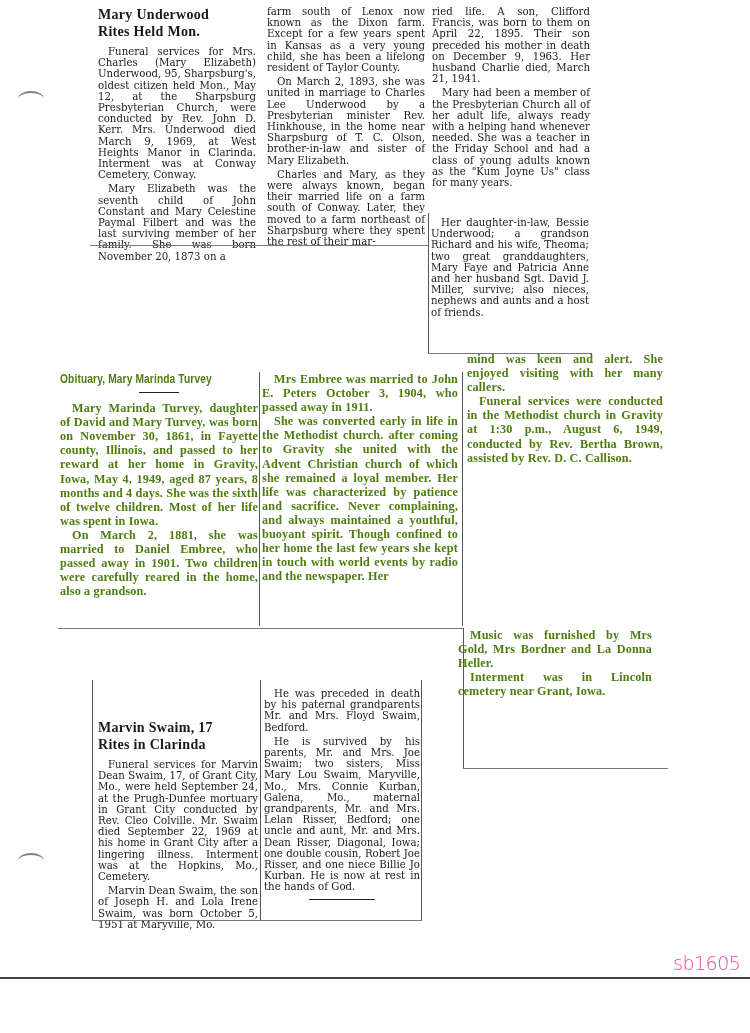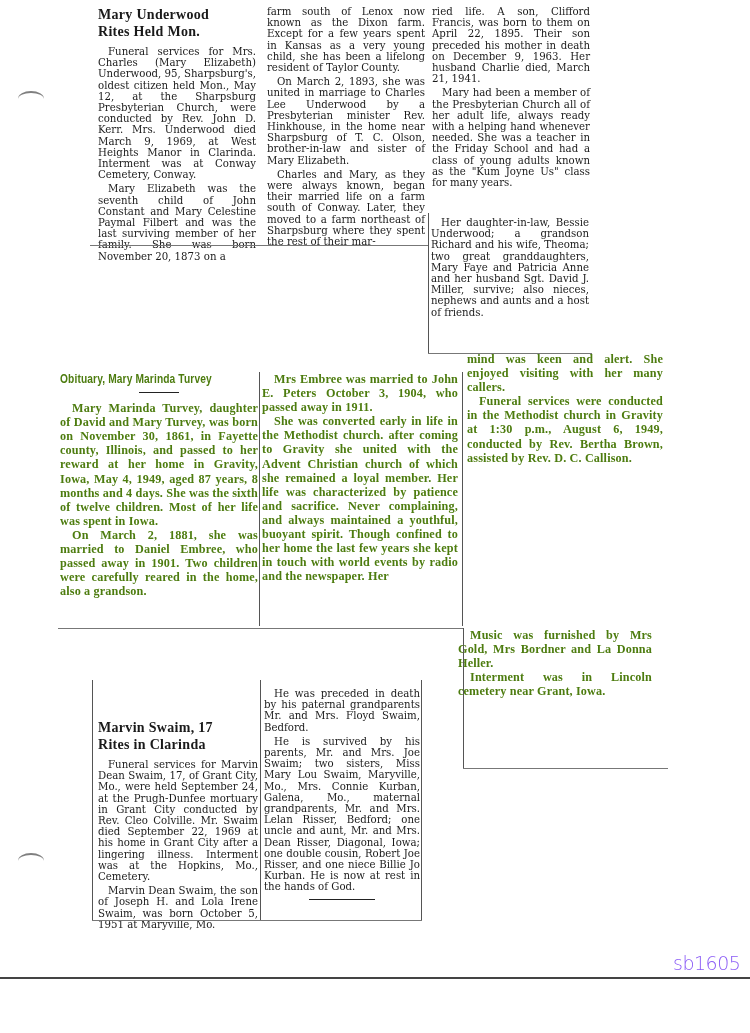--- a/index.html
+++ b/index.html
@@ -8,21 +8,21 @@
   .col p { margin:0 0 3px 0; text-indent:10px; }
   .col p.noind { text-indent:0; }
   .head1 { font-family:"Liberation Serif", serif; font-weight:bold; font-size:14px; line-height:17px; margin:0 0 6px 0; letter-spacing:0.3px; }
   .head2 { font-family:"Liberation Sans", sans-serif; font-weight:bold; font-size:12px; transform:scaleX(0.85); transform-origin:left; white-space:nowrap; margin:0; }
   .rule-short { width:40px; border-top:1.3px solid #222; margin:6px auto 8px auto; }
   .old { font-family:"Liberation Serif", serif; font-size:12.2px; line-height:14.1px; font-weight:bold; color:#4d7c0f; letter-spacing:0.15px; }
   .old p { margin:0; text-indent:12px; }
   .vline { position:absolute; width:1px; background:#555; }
   .hline { position:absolute; height:1px; background:#777; }
   .hole { position:absolute; width:26px; height:14px; border-top:2px solid #555; border-radius:50% 50% 0 0; opacity:0.75; }
-  .note { position:absolute; font-family:"DejaVu Sans", sans-serif; font-size:19px; color:#8b5cf6; font-weight:200; letter-spacing:-0.5px; }
+  .note { position:absolute; font-family:"DejaVu Sans", sans-serif; font-size:19px; color:#ec4899; font-weight:200; letter-spacing:-0.5px; }
   .endline { position:absolute; width:66px; border-top:1.3px solid #222; }
 </style>
 </head>
 <body>
 
 <div class="hole" style="left:18px;top:91px;"></div>
 <div class="hole" style="left:18px;top:853px;"></div>
 
 <div>
   <div class="col" style="left:98px;top:6px;width:158px;">

